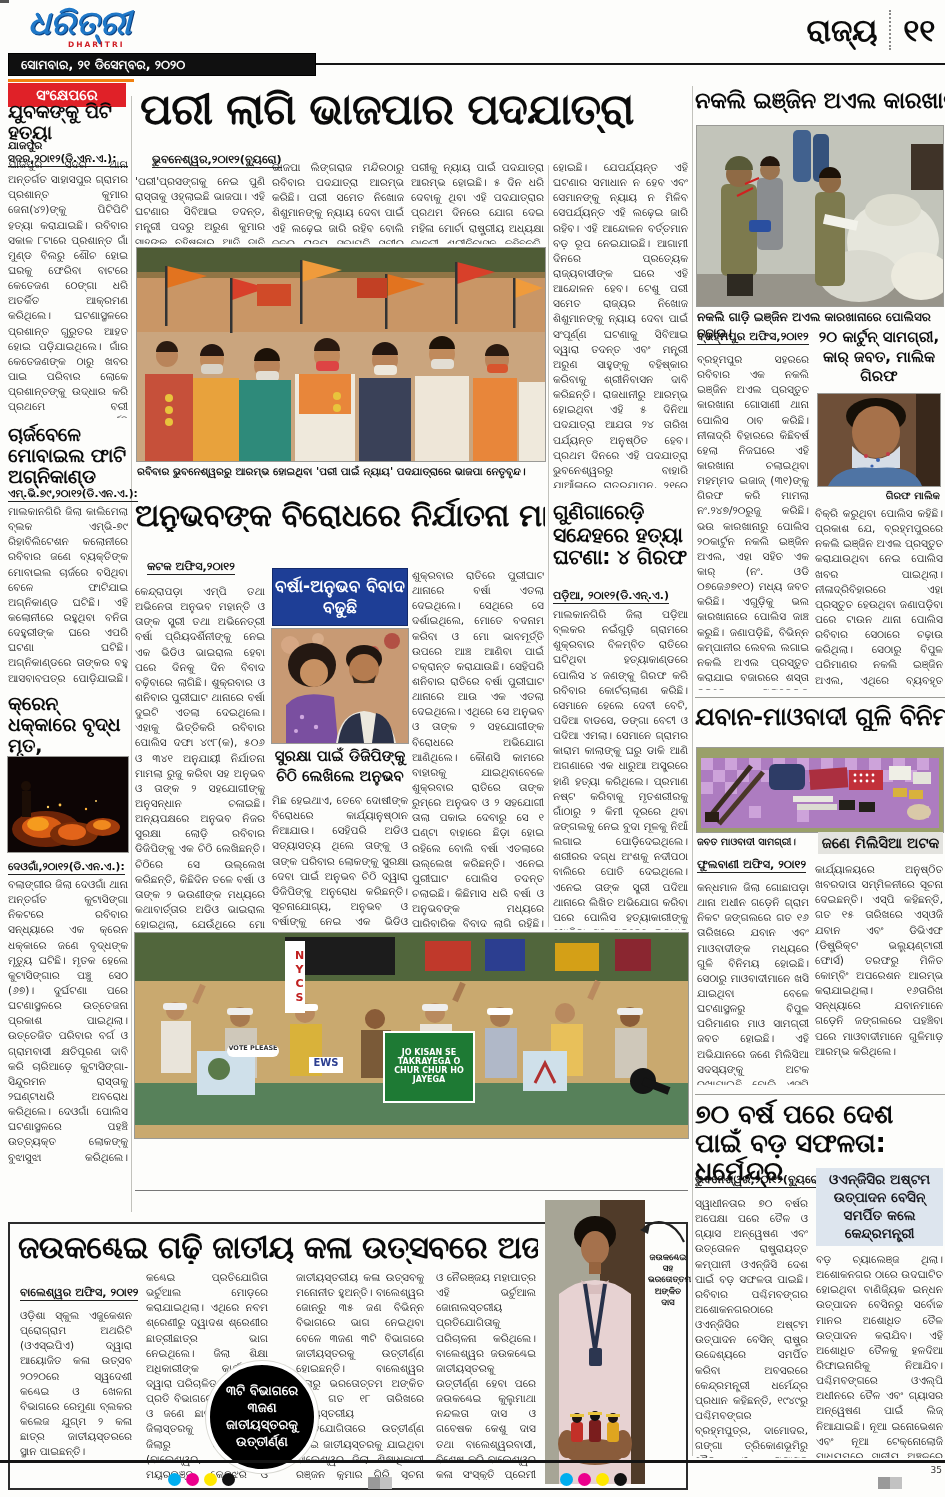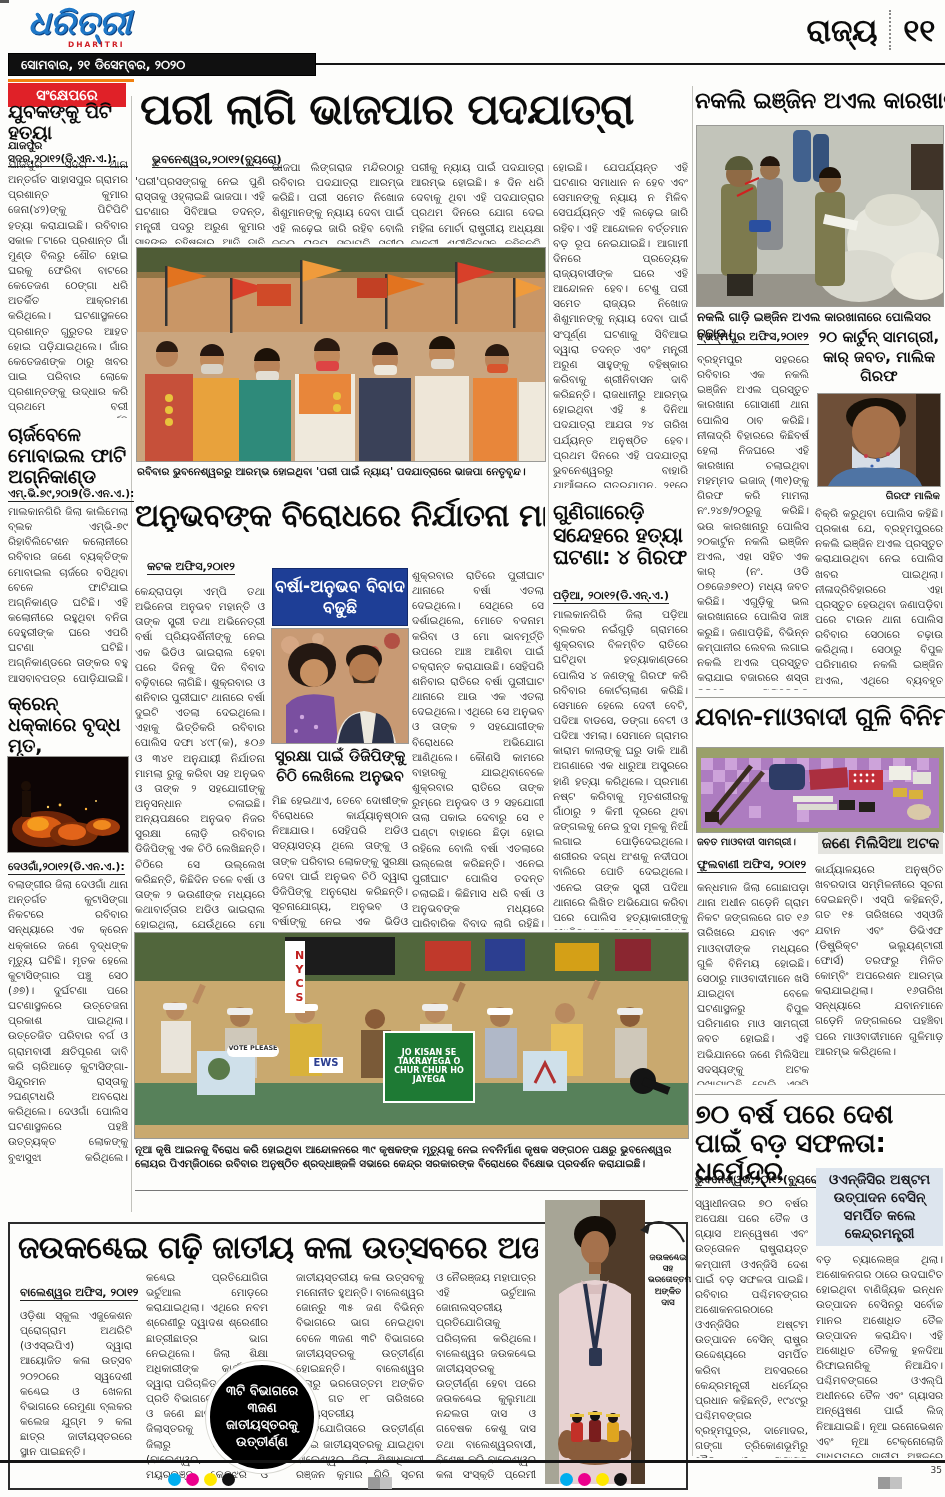--- a/index.html
+++ b/index.html
@@ -60,21 +60,21 @@
   <div class="vrule" style="left:692px;top:86px;height:1370px;"></div>
   <div class="vrule" style="left:548px;top:165px;height:762px;"></div>
   <div class="hrule" style="left:695px;top:697px;width:250px;"></div>
   <div class="hrule" style="left:695px;top:1094px;width:250px;"></div>
 
   <div class="abs hd" style="left:8px;top:101px;width:120px;font-size:19px;">ଯୁବକଙ୍କୁ ପିଟି ହତ୍ୟା</div>
   <div class="abs dl" style="left:8px;top:139px;width:120px;font-size:10.6px;"><span>ଯାଜପୁର ସଦର,୨୦ା୧୨(ଡି.ଏନ.ଏ.):</span></div>
   <div class="abs bd" style="left:8px;top:157px;width:120px;height:261px;">ଯାଜପୁର ସଦର ଥାନା ଅନ୍ତର୍ଗତ ସାହାସପୁର ଗ୍ରାମର ପ୍ରଶାନ୍ତ କୁମାର ଜେନା(୪୨)ଙ୍କୁ ପିଟିପିଟି ହତ୍ୟା କରାଯାଇଛି। ରବିବାର ସକାଳ ୮ଟାରେ ପ୍ରଶାନ୍ତ ଗାଁ ମୁଣ୍ଡ ବିଲରୁ ଶୌଚ ହୋଇ ଘରକୁ ଫେରିବା ବାଟରେ କେତେଜଣ ଠେଙ୍ଗା ଧରି ଅତର୍କିତ ଆକ୍ରମଣ କରିଥିଲେ। ଘଟଣାସ୍ଥଳରେ ପ୍ରଶାନ୍ତ ଗୁରୁତର ଆହତ ହୋଇ ପଡ଼ିଯାଇଥିଲେ। ଗାଁର କେତେଜଣଙ୍କ ଠାରୁ ଖବର ପାଇ ପରିବାର ଲୋକେ ପ୍ରଶାନ୍ତଙ୍କୁ ଉଦ୍ଧାର କରି ପ୍ରଥମେ ବରୀ ସ୍ୱାସ୍ଥ୍ୟକେନ୍ଦ୍ରରେ ଭର୍ତ୍ତି କରିଥିଲେ। ସେଠାରେ ପ୍ରାଥମିକ ଚିକିତ୍ସା ପରେ ତାଙ୍କୁ ଯାଜପୁର ମୁଖ୍ୟ ଚିକିତ୍ସାଳୟକୁ ନିଆଯିବାବେଳେ ବାଟରେ ପ୍ରଶାନ୍ତଙ୍କ ମୃତ୍ୟୁ ହୋଇଥିଲା। ପ୍ରଶାନ୍ତଙ୍କ ଭାଇ ଧୀରେନ୍ଦ୍ରଙ୍କ ଲିଖିତ ଅଭିଯୋଗକୁ ଭିତ୍ତିକରି ଥାନାରେ କେସ୍ ନଂ-୨୬୫/୨୦ରେ ମାମଲା ରୁଜୁ ହୋଇଛି। ଧୀରେନ୍ଦ୍ର ପାଖ ଗ୍ରାମର ୧୦ରୁ ୧୨ ଜଣଙ୍କ ନାମରେ ଅଭିଯୋଗ କରିଛନ୍ତି। ପୂର୍ବ ଶତ୍ରୁତାକୁ କେନ୍ଦ୍ର କରି ଏହି ହତ୍ୟାକାଣ୍ଡ ଘଟିଥିବାବେଳେ ପୋଲିସ ତଦନ୍ତ ଚଳାଇଛି।</div>
 
   <div class="abs hd" style="left:8px;top:424px;width:122px;font-size:19px;">ଚାର୍ଜବେଳେ ମୋବାଇଲ ଫାଟି ଅଗ୍ନିକାଣ୍ଡ</div>
-  <div class="abs dl" style="left:8px;top:487px;width:120px;font-size:10.6px;"><span>ଏମ୍.ଭି.୭୯,୨୦ା9(ଡି.ଏନ.ଏ.):</span></div>
+  <div class="abs dl" style="left:8px;top:487px;width:120px;font-size:10.6px;"><span>ଏମ୍.ଭି.୭୯,୨୦ା୧୨(ଡି.ଏନ.ଏ.):</span></div>
   <div class="abs bd" style="left:8px;top:504px;width:120px;height:184px;">ମାଲକାନଗିରି ଜିଲା କାଲିମେଲା ବ୍ଲକ ଏମ୍‌ଭି-୭୯ ରିହାବିଲିଟେଶନ କଲୋନୀରେ ରବିବାର ଜଣେ ବ୍ୟକ୍ତିଙ୍କ ମୋବାଇଲ ଚାର୍ଜରେ ବସିଥିବା ବେଳେ ଫାଟିଯାଇ ଅଗ୍ନିକାଣ୍ଡ ଘଟିଛି। ଏହି କଲୋନୀରେ ରହୁଥିବା ବନିତା ଦେହୁରୀଙ୍କ ଘରେ ଏପରି ଘଟଣା ଘଟିଛି। ଅଗ୍ନିକାଣ୍ଡରେ ତାଙ୍କର ବହୁ ଆସବାବପତ୍ର ପୋଡ଼ିଯାଇଛି। ବନିତାଙ୍କ ସମେତ ପଡ଼ୋଶୀ ଲୋକେ ପହଞ୍ଚି ନିଆଁକୁ ଆୟତ୍ତ କରିଥିଲେ। ଖବର ପାଇ ଅତିରିକ୍ତ ରାଜସ୍ୱ ନିରୀକ୍ଷକ କାହ୍ନୁ ଚରଣ ସାର୍କି ପହଞ୍ଚି କ୍ଷତି ଅନୁଧ୍ୟାନ କରିଥିଲେ। ଅଗ୍ନିକାଣ୍ଡରେ ୨୫ ହଜାରରୁ ଊର୍ଦ୍ଧ୍ୱ ଟଙ୍କାର କ୍ଷୟକ୍ଷତି ହୋଇଛି। ସରକାରୀ ସହାୟତା ପ୍ରଦାନ ନେଇ କର୍ତ୍ତୃପକ୍ଷଙ୍କୁ ରିପୋର୍ଟ କରାଯିବ ବୋଲି ସେ କହିଛନ୍ତି।</div>
 
   <div class="abs hd" style="left:8px;top:693px;width:122px;font-size:19px;">କ୍ରେନ୍ ଧକ୍କାରେ ବୃଦ୍ଧ ମୃତ, ରାସ୍ତାରୋକୋ</div>
   <div class="photo" style="left:8px;top:757px;width:120px;height:95px;">
     <svg viewBox="0 0 120 95" width="120" height="95">
       <rect width="120" height="95" fill="#0d0505"></rect>
       <ellipse cx="38" cy="72" rx="34" ry="18" fill="#6b2408"></ellipse>
       <ellipse cx="34" cy="70" rx="20" ry="11" fill="#d85c14"></ellipse>
       <ellipse cx="30" cy="67" rx="11" ry="7" fill="#f59b1e"></ellipse>
       <ellipse cx="66" cy="77" rx="24" ry="12" fill="#7a2d08"></ellipse>
@@ -295,21 +295,20 @@
       <rect x="388" y="118" width="44" height="40" fill="#cfe0ea"></rect>
       <path d="M400,150 l10,-20 l10,20" stroke="#b03030" stroke-width="3" fill="none"></path>
     </svg>
     <div class="sign" style="left:150px;top:8px;width:20px;height:72px;background:#fff;color:#c02020;font-size:11px;
          writing-mode:vertical-rl;text-orientation:upright;letter-spacing:1px;">NYCS</div>
     <div class="sign" style="left:248px;top:98px;width:76px;height:56px;background:#1e7a34;color:#fff;font-size:8px;
          display:flex;align-items:center;justify-content:center;padding:6px;border:2px solid #fff;">JO KISAN SE TAKRAYEGA O CHUR CHUR HO JAYEGA</div>
     <div class="sign" style="left:174px;top:124px;width:34px;height:16px;background:#fff;color:#2c3e90;font-size:10px;">EWS</div>
     <div class="sign" style="left:92px;top:112px;width:52px;height:12px;background:#fff;color:#333;font-size:6.5px;border-radius:6px;">VOTE PLEASE</div>
   </div>
-  <div class="abs cap" style="left:135px;top:1143px;width:553px;font-weight:600;">ନୂଆ କୃଷି ଆଇନକୁ ବିରୋଧ କରି ହୋଇଥିବା ଆନ୍ଦୋଳନରେ ୩୯ କୃଷକଙ୍କ ମୃତ୍ୟୁକୁ ନେଇ ନବନିର୍ମାଣ କୃଷକ ସଙ୍ଗଠନ ପକ୍ଷରୁ ଭୁବନେଶ୍ୱର ଲୋୟର ପିଏମ୍‌ଜିଠାରେ ରବିବାର ଅନୁଷ୍ଠିତ ଶ୍ରଦ୍ଧାଞ୍ଜଳି ସଭାରେ କେନ୍ଦ୍ର ସରକାରଙ୍କ ବିରୋଧରେ ବିକ୍ଷୋଭ ପ୍ରଦର୍ଶନ କରାଯାଇଛି।</div>
   <div class="hrule" style="left:135px;top:1190px;width:553px;background:#777;"></div>
 
   <div class="abs hd" style="left:695px;top:704px;width:250px;font-size:24.5px;white-space:nowrap;overflow:hidden;">ଯବାନ-ମାଓବାଦୀ ଗୁଳି ବିନିମୟ</div>
   <div class="photo" style="left:697px;top:748px;width:246px;height:84px;">
     <svg viewBox="0 0 246 84" width="246" height="84">
       <rect width="246" height="84" fill="#9aa06a"></rect>
       <rect x="4" y="10" width="238" height="70" fill="#ad7cc0"></rect>
       <g fill="#cda3da">
         <rect x="4" y="10" width="12" height="12"></rect>
           <rect x="28" y="10" width="12" height="12"></rect>

